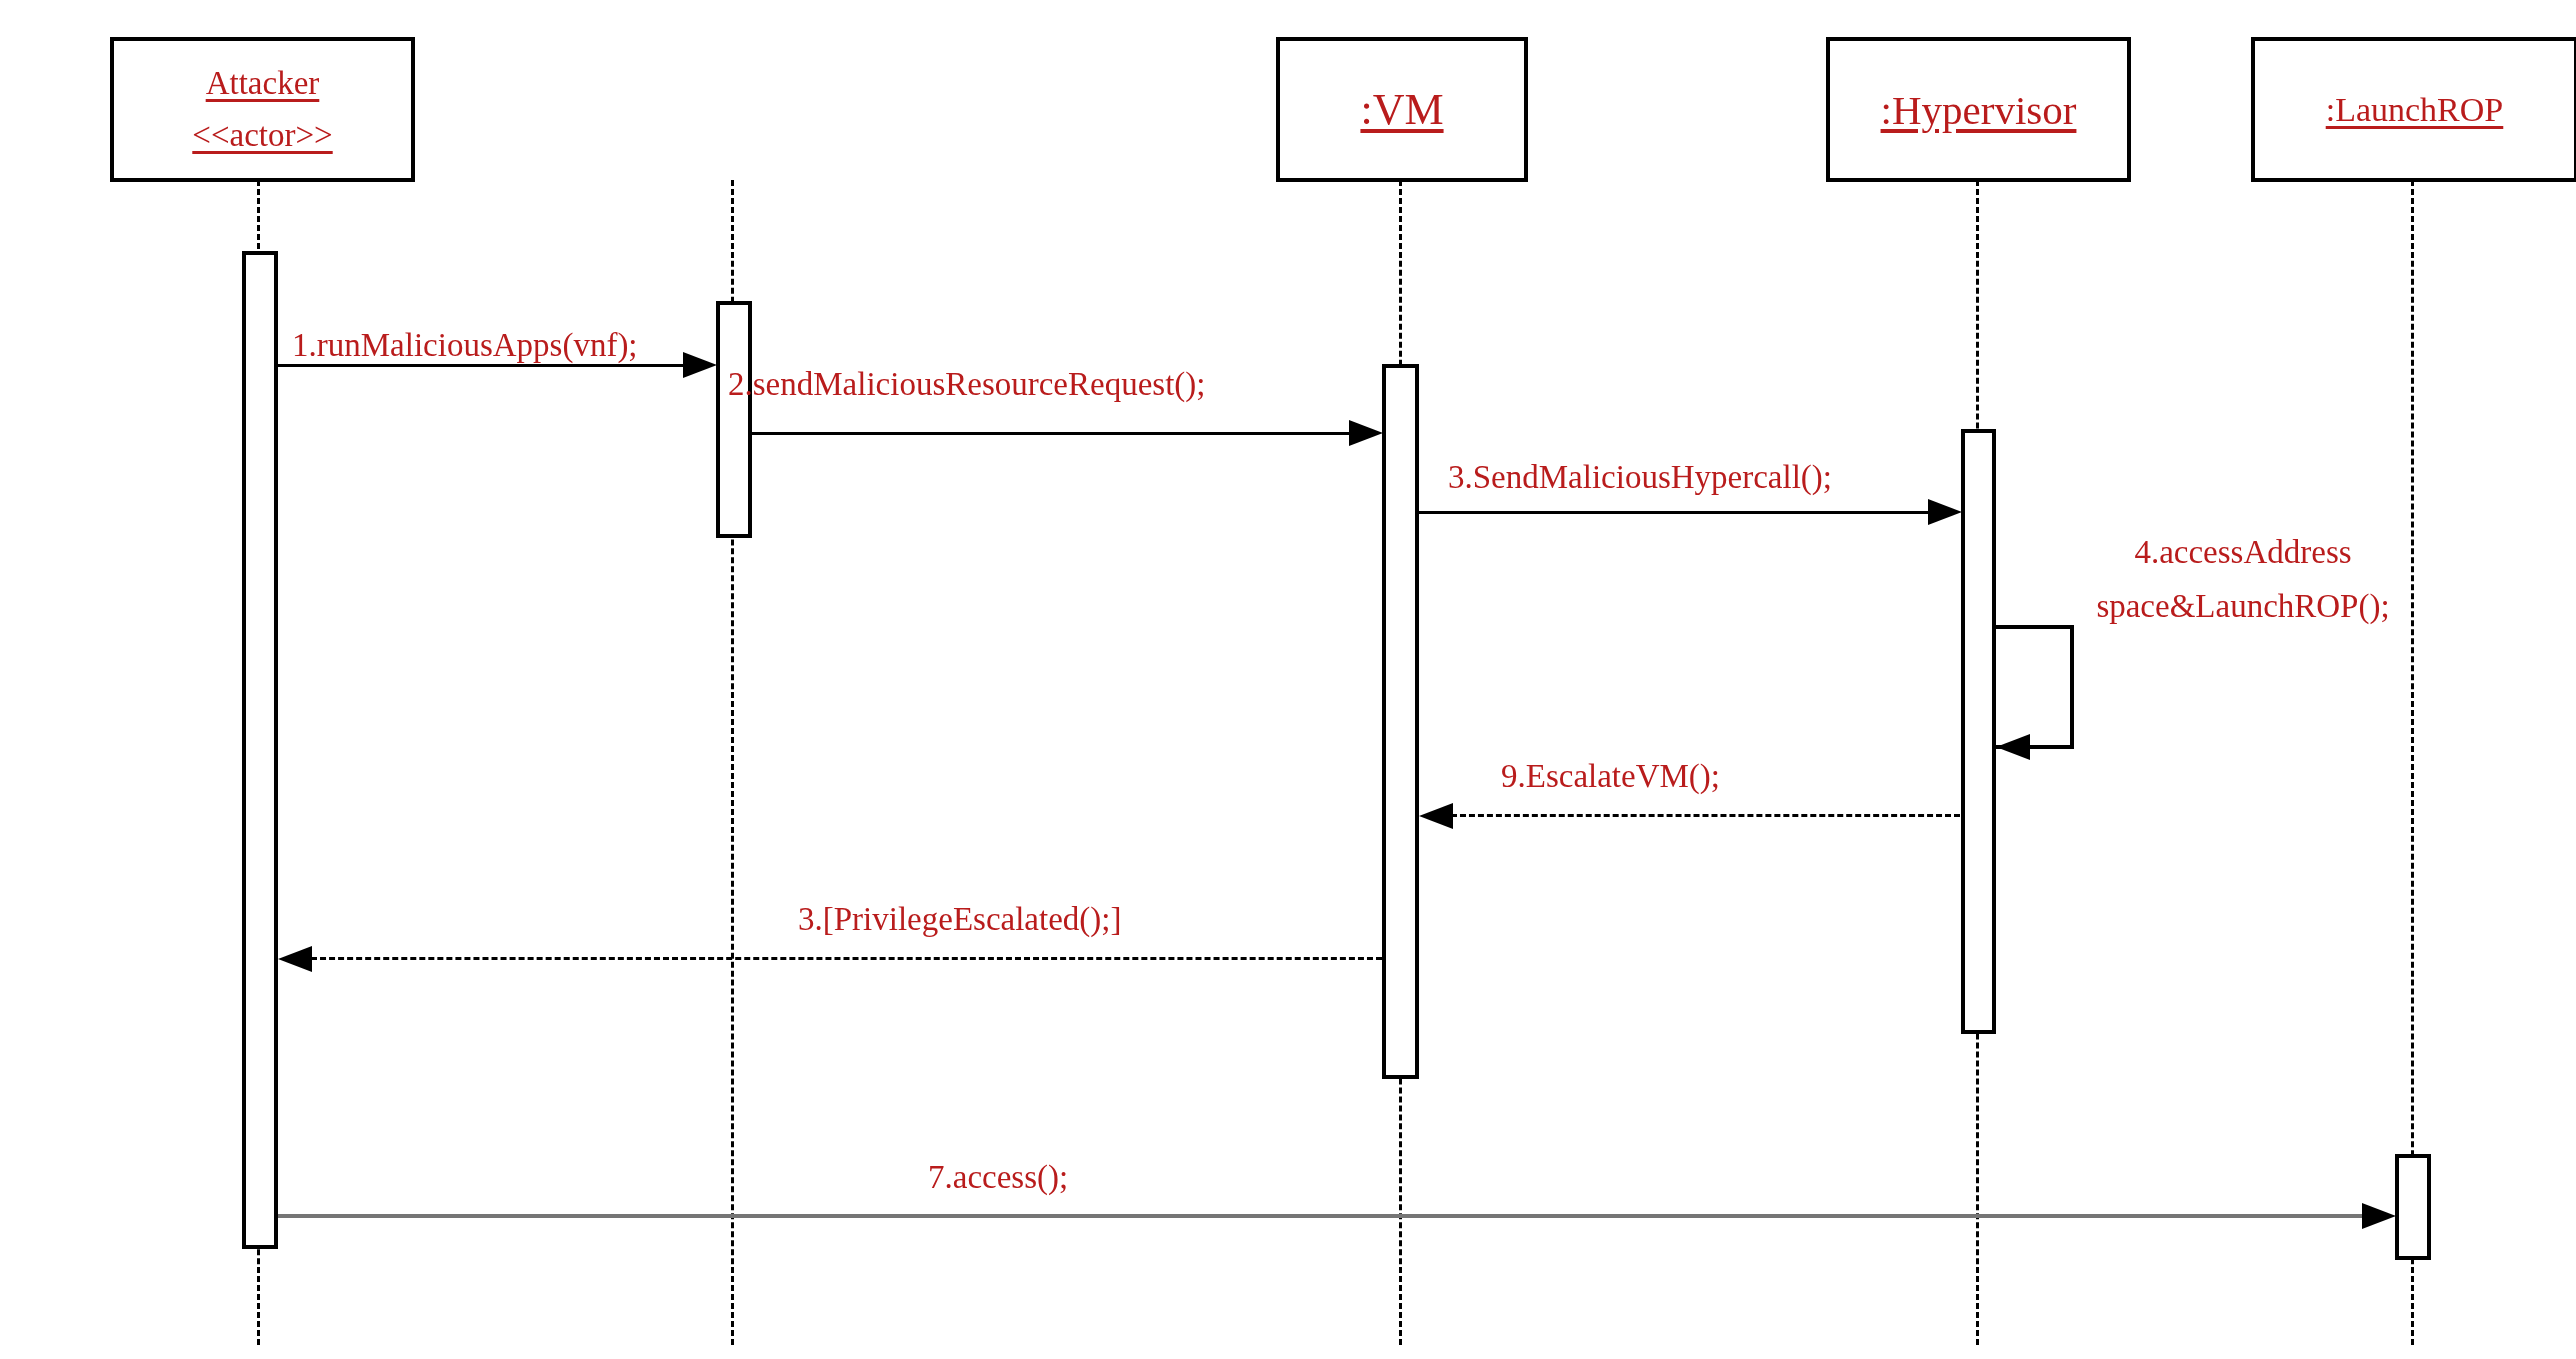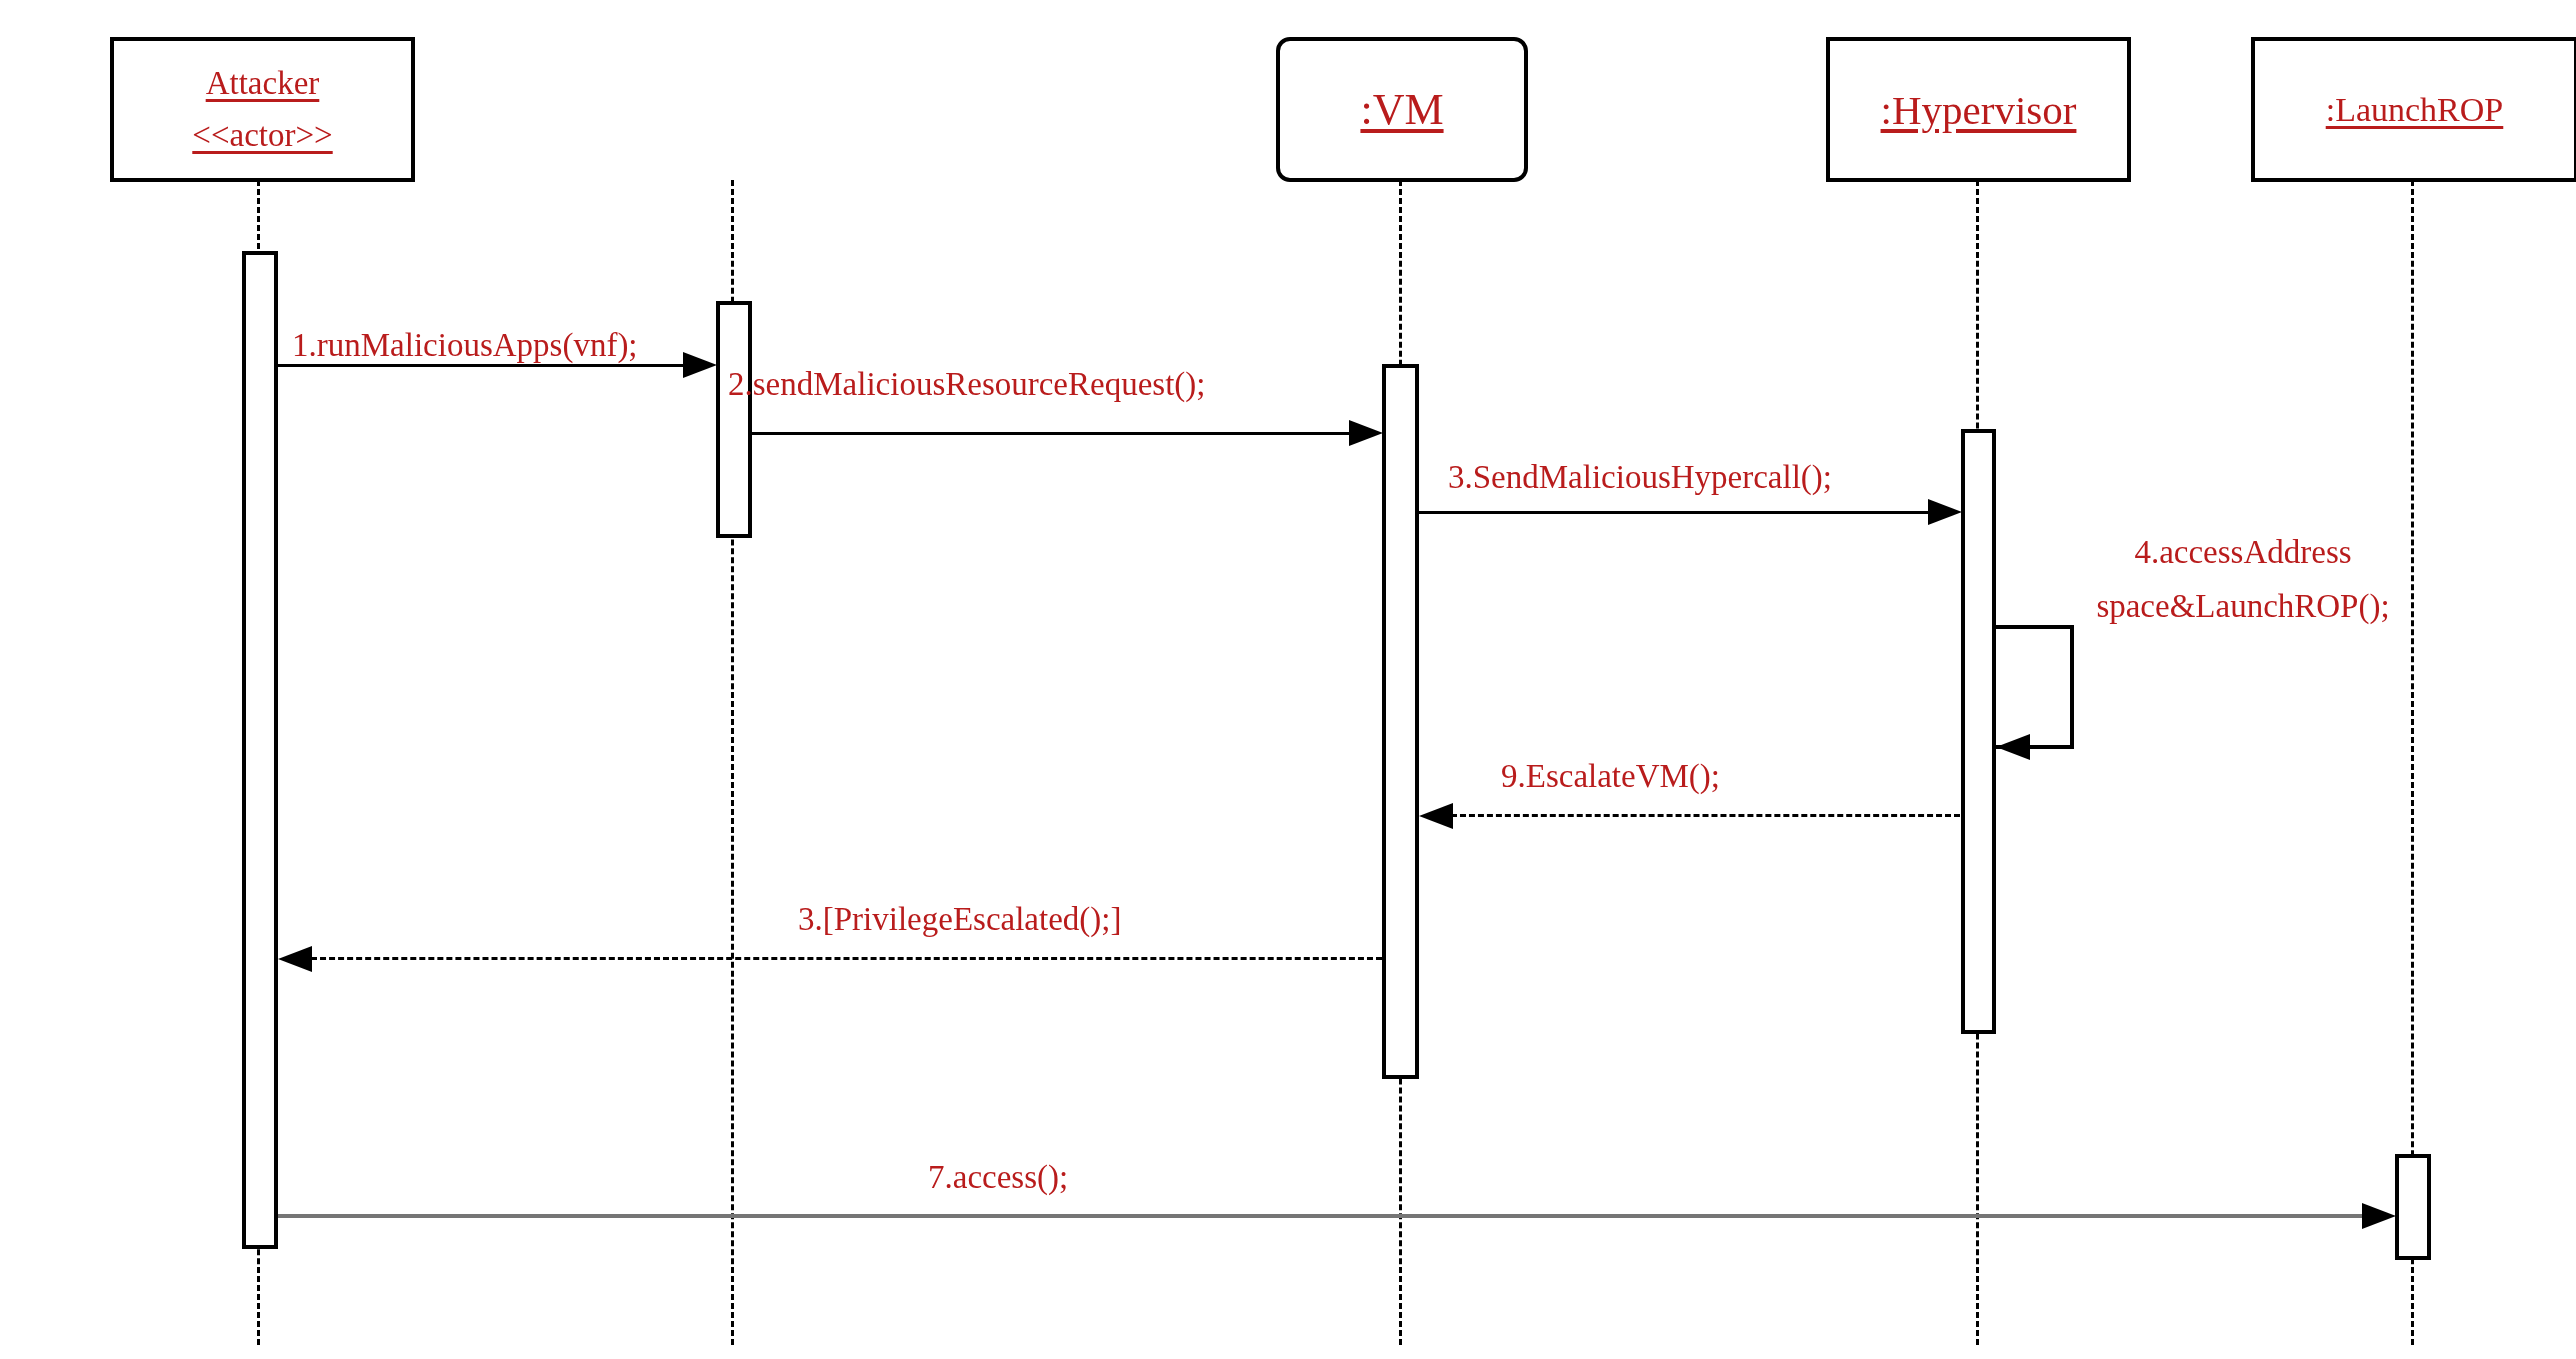--- a/index.html
+++ b/index.html
@@ -17,21 +17,21 @@
   
   .headbox {
     position:absolute; top:37px; height:145px;
     border:4.9px solid #000; background:#fff;
     display:flex; flex-direction:column; align-items:center; justify-content:center;
     z-index:2; text-align:center;
   }
   .headbox .objname { text-decoration:underline; text-underline-offset:4.9px; }
   .hb-attacker { left:74px;  width:305px; font-size:33px; line-height:1.55; }
   .hb-vnf      { left:608px; width:180px; font-size:44px; }
-  .hb-vm       { left:1240px;width:252px; font-size:44px;border-radius:14px; }
+  .hb-vm       { left:1240px;width:252px; font-size:44px; }
   .hb-hyp      { left:1790px;width:305px; font-size:41px; }
   .hb-hw       { left:2215px;width:327px; font-size:34px; }
 
   
   .lifeline {
     position:absolute; top:180px; height:1165px; width:0;
     border-left:3.3px dashed #000; z-index:1;
   }
   .ll-attacker { left:221px; }
   .ll-vnf      { left:695px; }

